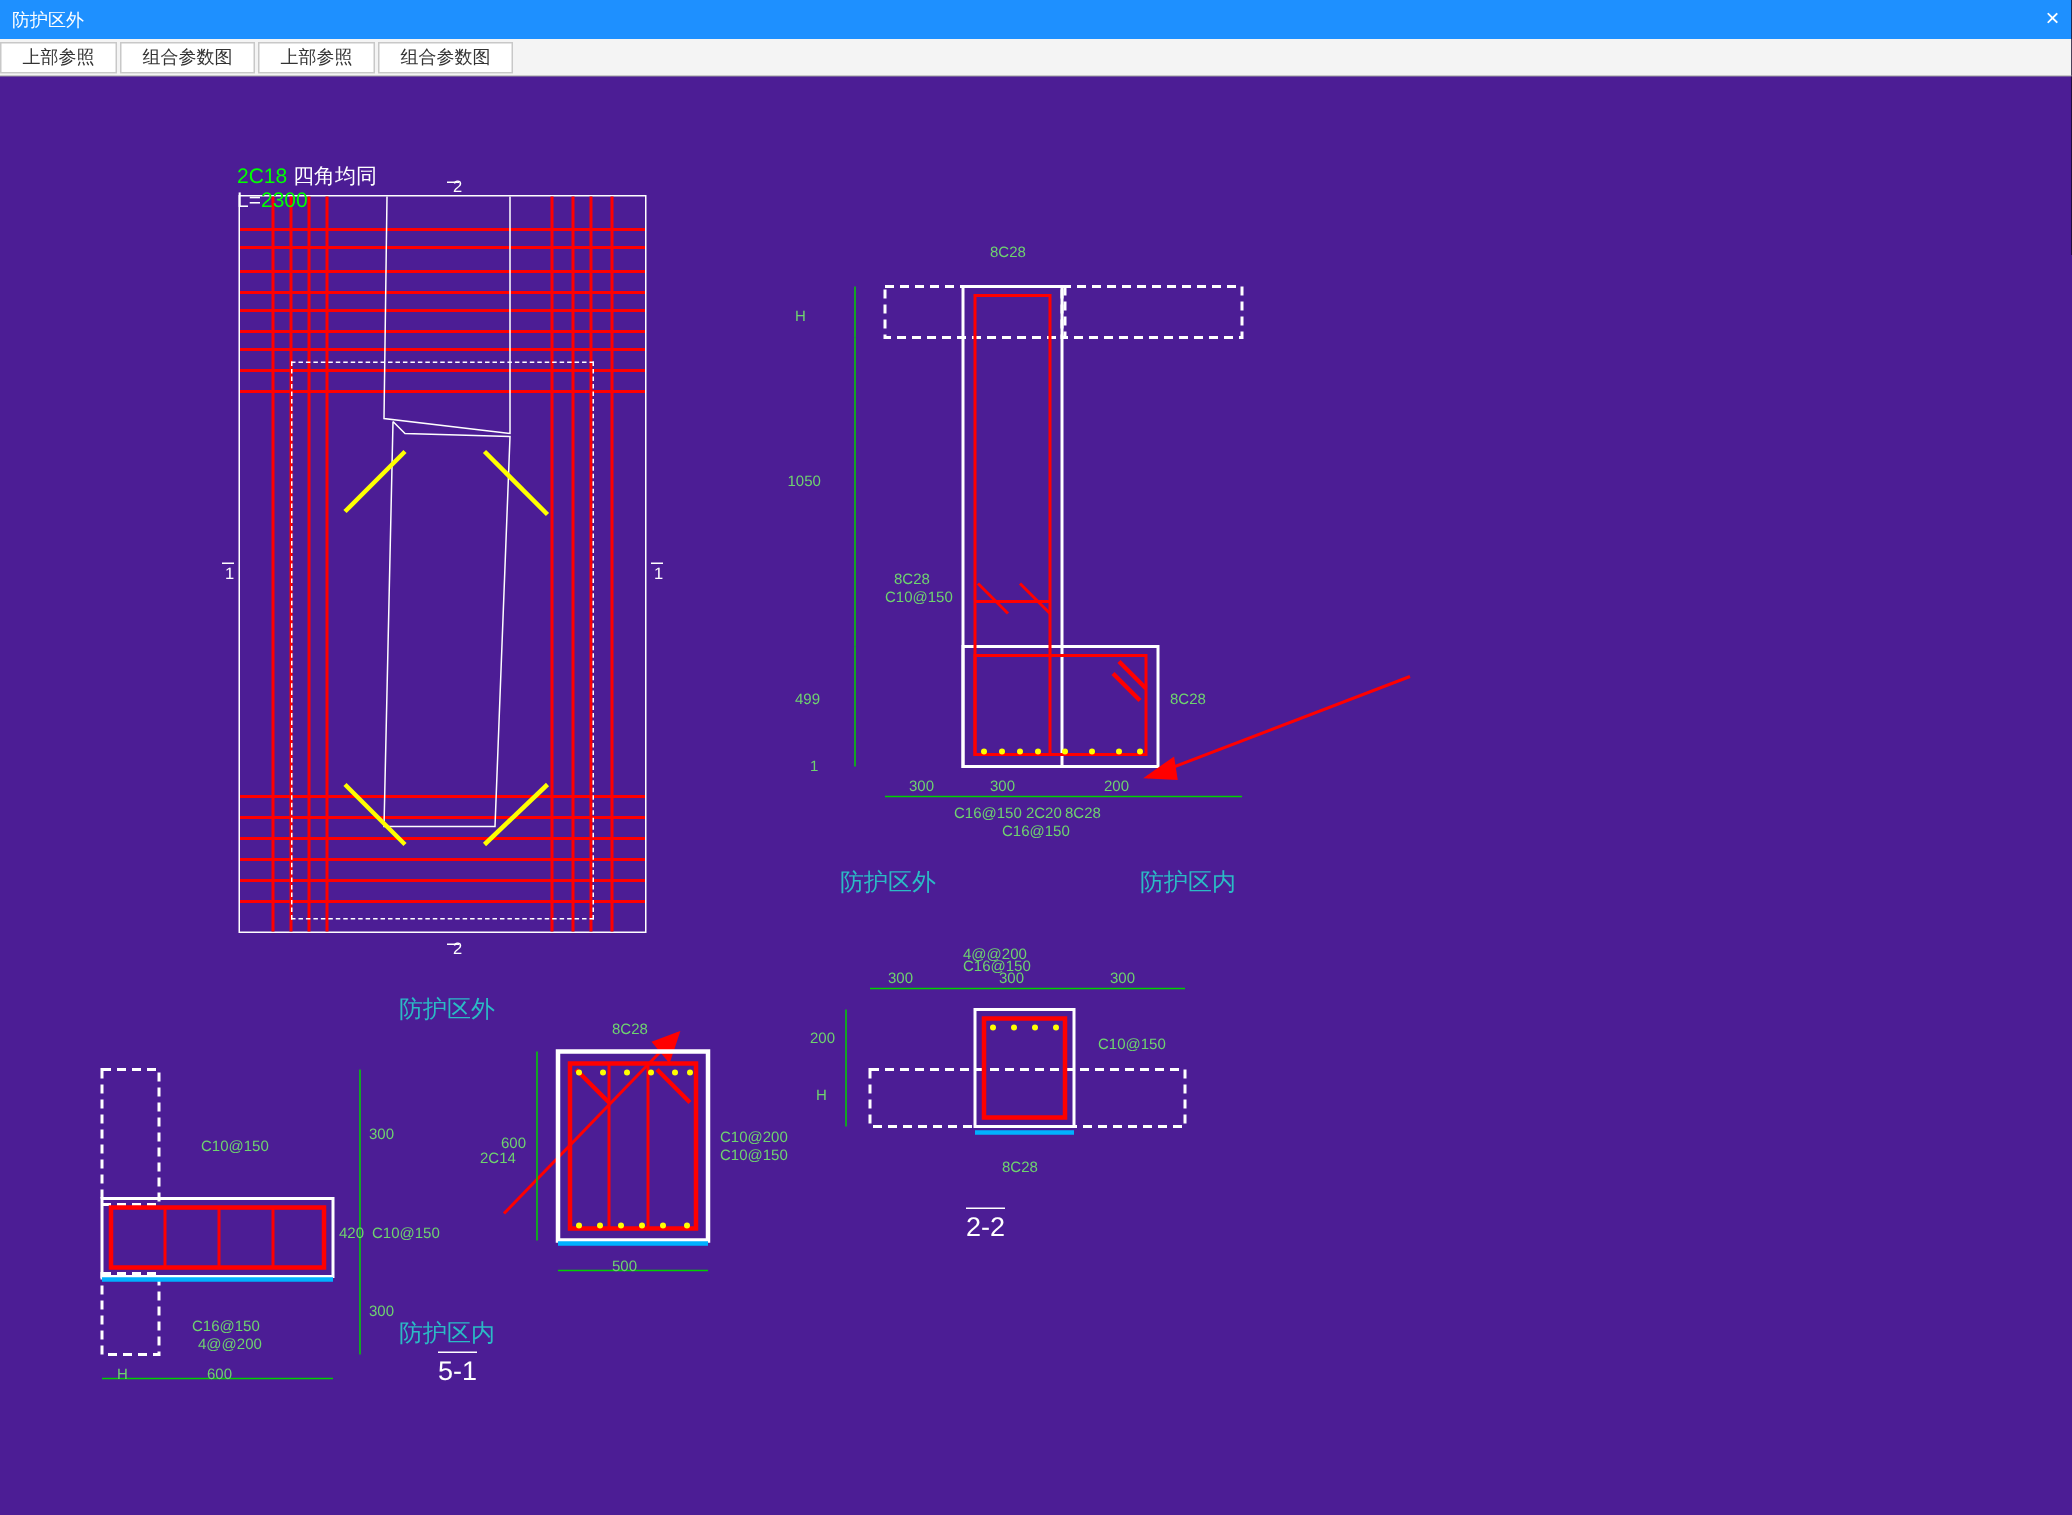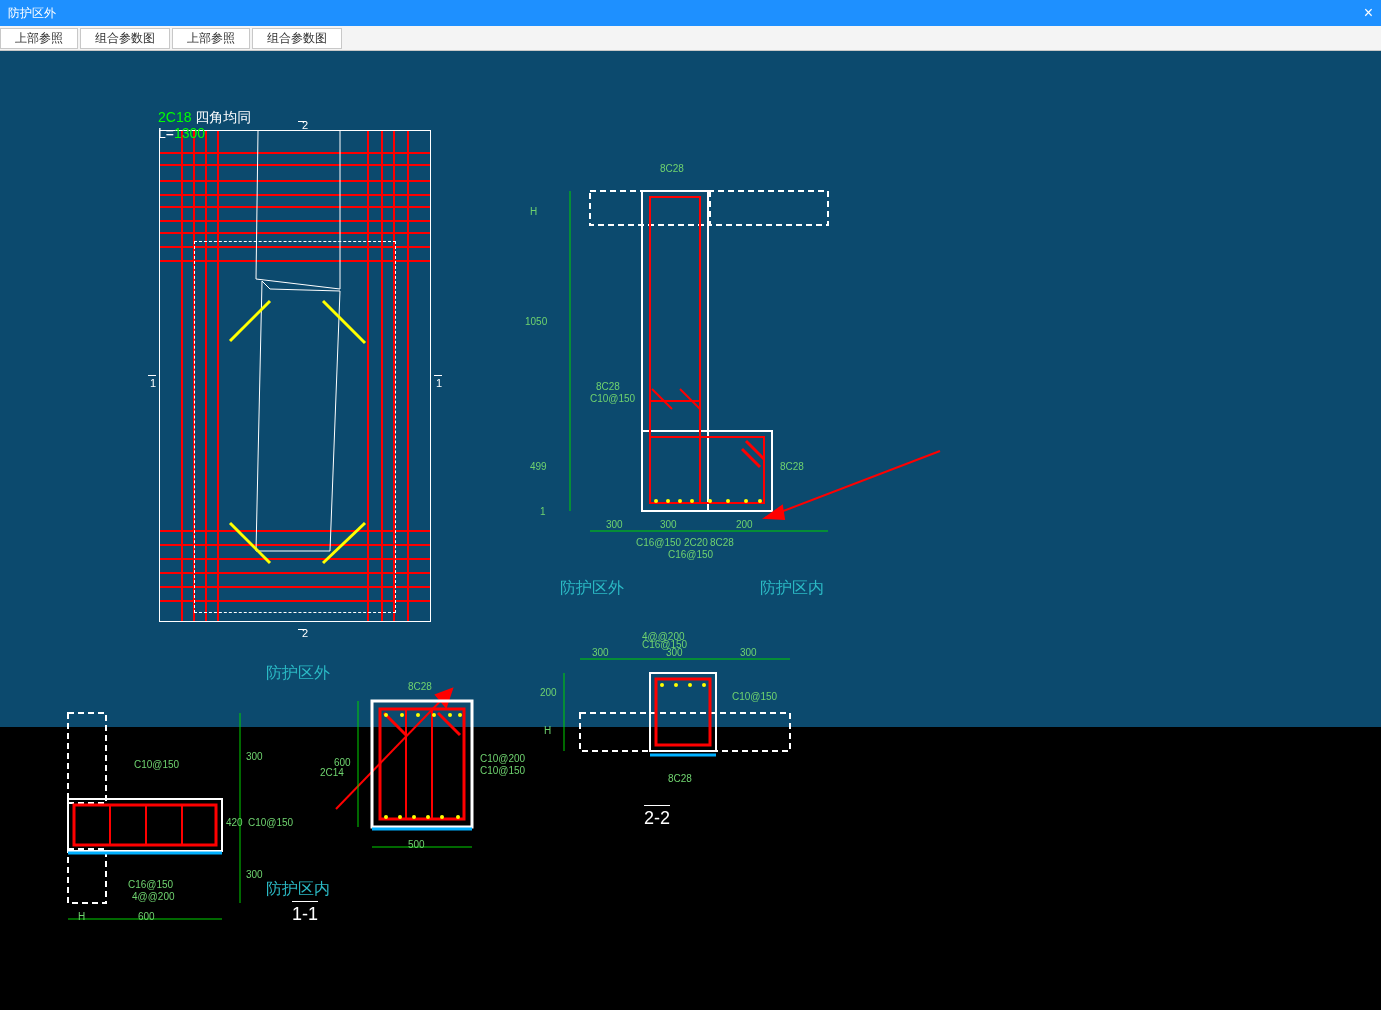--- a/index.html
+++ b/index.html
@@ -1,20 +1,20 @@
 <!DOCTYPE html>
 <html><head>
 <meta charset="utf-8">
 <style>
   html,body{margin:0;padding:0;background:#000;font-family:"Microsoft YaHei",Arial,sans-serif;color:#fff;width:1381px;height:1010px;overflow:hidden}
   .titlebar{background:#1e90ff;height:26px;display:flex;align-items:center;justify-content:space-between;padding:0 8px;font-size:12px}
   .titlebar .close{font-size:16px;cursor:pointer}
   .toolbar{background:#f4f4f4;height:24px;display:flex;align-items:center;border-bottom:1px solid #c8c8c8}
   .toolbar .btn{background:#fff;border:1px solid #c8c8c8;font-size:12px;color:#333;padding:1px 14px;margin-right:2px;cursor:pointer}
-  .canvas{position:relative;width:1381px;height:676px;background:#0c4a6e}
+  .canvas{position:relative;width:1381px;height:960px;background:#4c1d95}
   .lbl{position:absolute;font-size:14px;white-space:nowrap}
   .teal{color:#2bbac5}
   .green{color:#00ff00}
   .white{color:#fff}
   .dimg{color:#6fd36f;font-size:10px}
   
   .plan{position:absolute;left:160px;top:80px;width:270px;height:490px;outline:1px solid #fff}
   .plan .dashbox{position:absolute;left:34px;top:110px;width:200px;height:370px;border:1px dashed #fff}
   .plan .grid line{stroke:#ff0000;stroke-width:2}
   .plan .diag line{stroke:#ffff00;stroke-width:3}
@@ -90,21 +90,21 @@
       <line x1="70" y1="392" x2="110" y2="432"></line>
       <line x1="163" y1="432" x2="205" y2="392"></line>
     </svg>
   </div>
 
   <div class="lbl" style="left:158px;top:58px">
     <span class="green">2C18</span>
     <span class="white">四角均同</span>
   </div>
   <div class="lbl" style="left:158px;top:74px">
-    <span class="white">L=</span><span class="green">1300</span>
+    <span class="white">L=</span><span class="green">2300</span>
   </div>
   <div class="tick" style="left:298px;top:70px;border-top:1px solid #fff;width:8px"></div>
   <div class="tick" style="left:302px;top:68px">2</div>
   <div class="tick" style="left:298px;top:578px;border-top:1px solid #fff;width:8px"></div>
   <div class="tick" style="left:302px;top:576px">2</div>
   <div class="tick" style="left:148px;top:324px;border-top:1px solid #fff;width:8px"></div>
   <div class="tick" style="left:150px;top:326px">1</div>
   <div class="tick" style="left:434px;top:324px;border-top:1px solid #fff;width:8px"></div>
   <div class="tick" style="left:436px;top:326px">1</div>
 
@@ -258,16 +258,16 @@
       </g>
     </svg>
     <div class="lbl dimg" style="left:-16px;top:86px">600</div>
     <div class="lbl dimg" style="left:58px;top:168px">500</div>
     <div class="lbl dimg" style="left:58px;top:10px">8C28</div>
     <div class="lbl dimg" style="left:-30px;top:96px">2C14</div>
     <div class="lbl dimg" style="left:130px;top:82px">C10@200</div>
     <div class="lbl dimg" style="left:130px;top:94px">C10@150</div>
   </div>
   <div class="lbl sec-label" style="left:292px;top:848px">
-    <span class="num">1-1</span>
+    <span class="num">5-1</span>
   </div>
 
 </div>
 
 </body></html>

